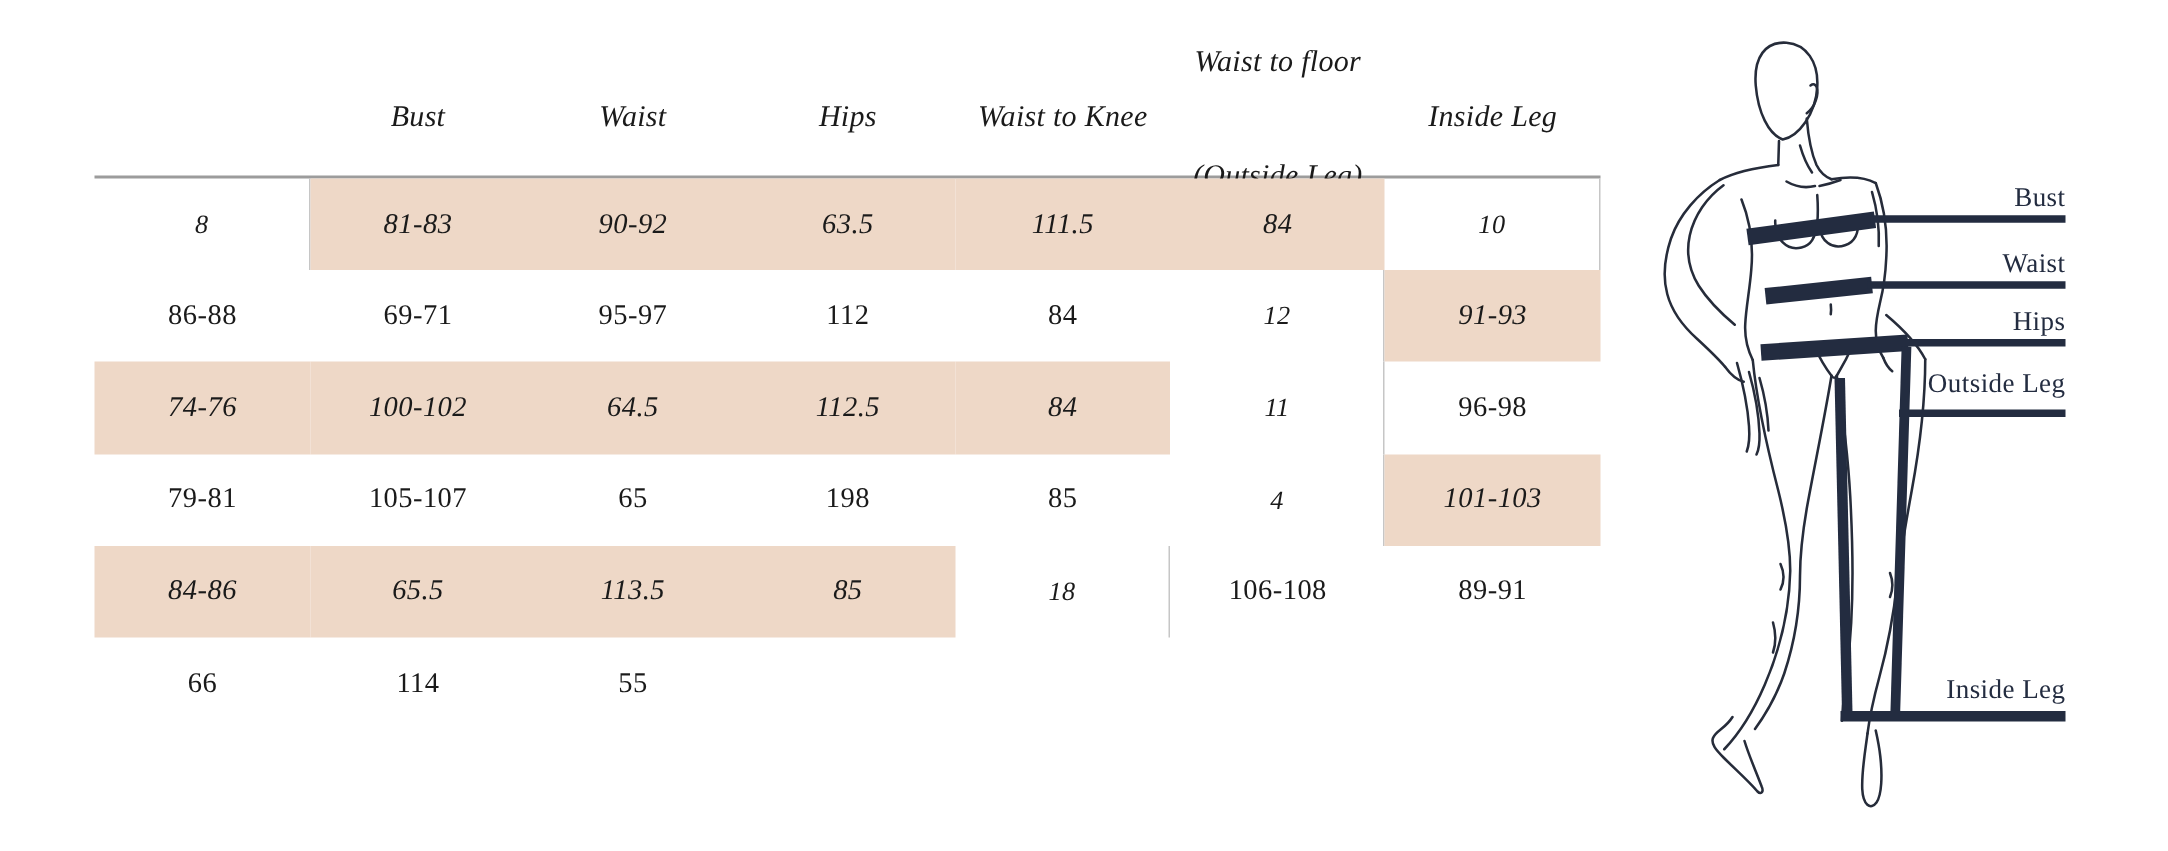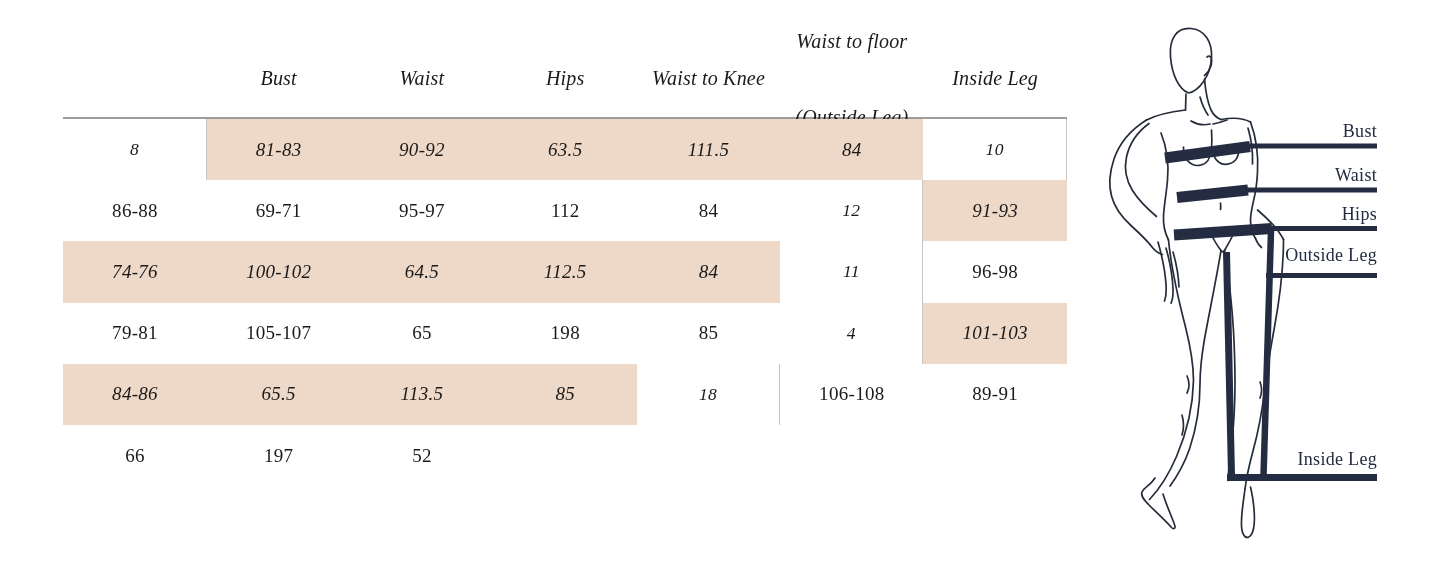--- a/index.html
+++ b/index.html
@@ -94,22 +94,22 @@
       <div class="td shade">101-103</div>
       <div class="td shade">84-86</div>
       <div class="td shade">65.5</div>
       <div class="td shade">113.5</div>
       <div class="td shade">85</div>
 
       <div class="td size">18</div>
       <div class="td">106-108</div>
       <div class="td">89-91</div>
       <div class="td">66</div>
-      <div class="td">197</div>
-      <div class="td">52</div>
+      <div class="td">114</div>
+      <div class="td">55</div>
     </div>
   </div>
 
   <div class="figure-wrap">
     <svg width="345" height="567" viewBox="0 0 345 567">
 
       <g class="outline">
 
         <path d="M 88.5,93 C 79,89.5 72,75 70.5,57 C 69,38 77,27.5 91,28.5 C 104,29.5 112.5,41 111.5,58 C 110.5,76 99,91 88.5,93 Z"></path>
         <path d="M 107,57 C 111,54 113,60 110.5,67 C 109,71.5 106.5,74 104.5,75.5"></path>

